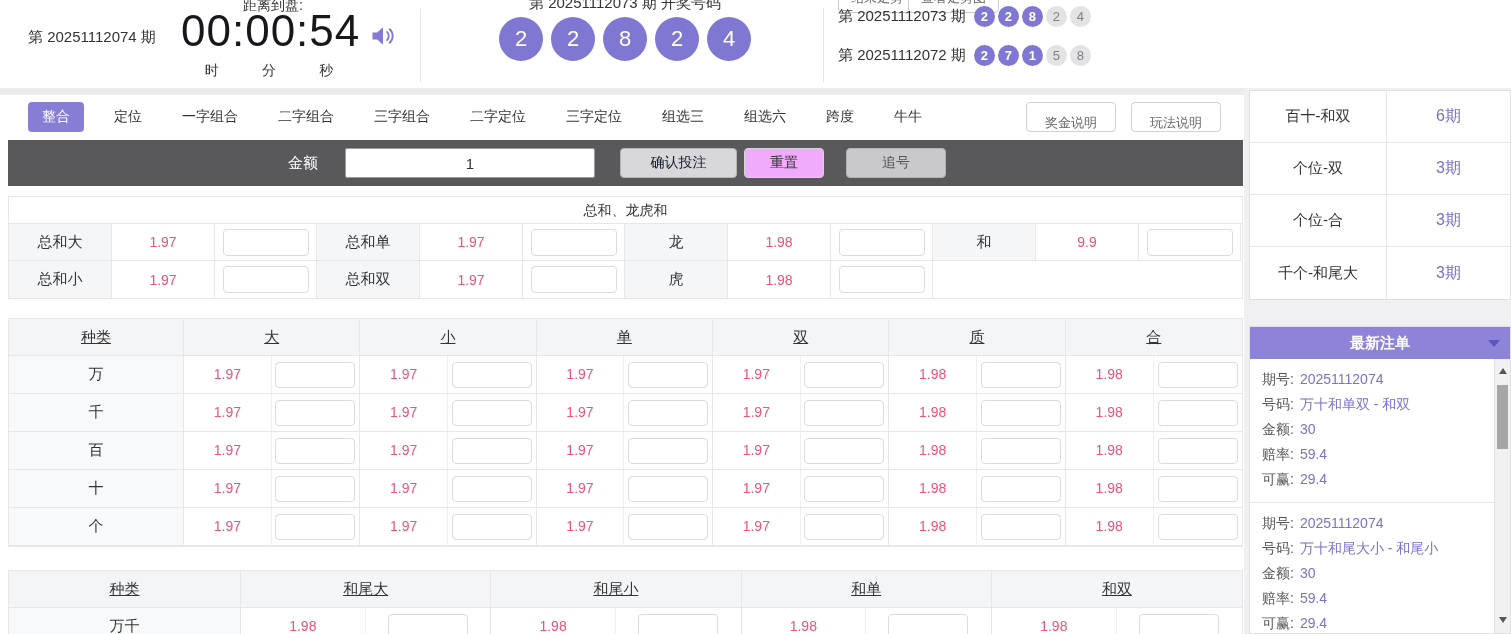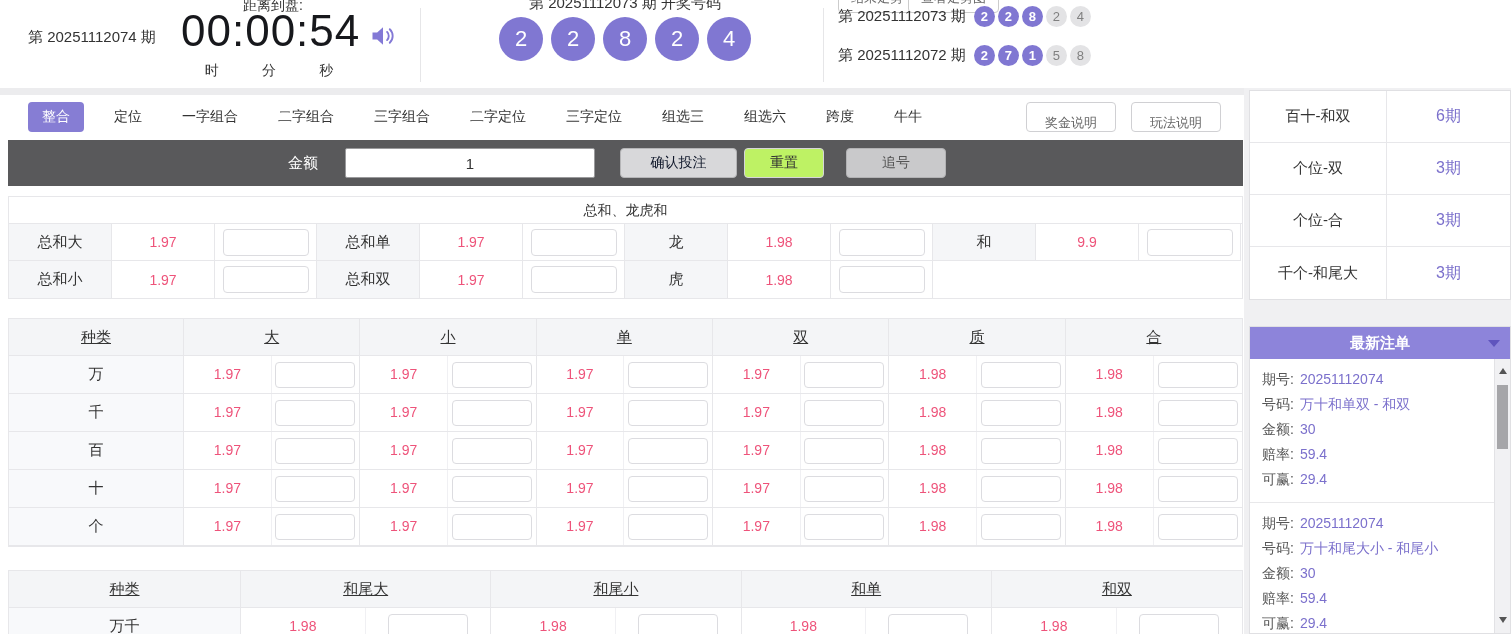--- a/index.html
+++ b/index.html
@@ -43,21 +43,21 @@
   .info-btn{position:absolute;top:7px;height:30px;padding:6px 18px;font-size:13px;color:#666;
     background:#fff;border:1px solid #d0d0d3;border-radius:4px;line-height:28px;cursor:pointer;}
 
   
   .amount-bar{position:absolute;left:8px;top:140px;width:1235px;height:46px;background:var(--darkbar);}
   .amount-label{position:absolute;left:280px;top:14px;font-size:15px;color:#fff;}
   .amount-input{position:absolute;left:337px;top:8px;width:250px;height:30px;border:1px solid #9a9a9c;
     border-radius:2px;text-align:center;font-size:15px;color:#333;background:#fff;}
   .bar-btn{position:absolute;top:8px;height:30px;border-radius:4px;font-size:14px;cursor:pointer;}
   .btn-confirm{left:612px;width:117px;background:#d8d8da;border:1px solid #b5b5b7;color:#0f172a;}
-  .btn-reset{left:736px;width:80px;background:#bef264;border:1px solid #d5d5d7;color:#333;}
+  .btn-reset{left:736px;width:80px;background:#f0abfc;border:1px solid #d5d5d7;color:#333;}
   .btn-chase{left:838px;width:100px;background:#c9c9cb;border:1px solid #b2b2b4;color:#555;}
 
   
   .sum-section{position:absolute;left:8px;top:196px;width:1235px;border:1px solid var(--border);background:#fff;}
   .sum-title{height:27px;line-height:27px;text-align:center;font-size:14px;color:#333;border-bottom:1px solid var(--border);}
   .sum-grid{display:grid;grid-template-columns:repeat(4,103px 103px 102px);}
   .scell{height:37px;display:flex;align-items:center;justify-content:center;font-size:15px;
     border-right:1px solid var(--border);border-bottom:1px solid var(--border);}
   .scell.last-row{border-bottom:none;}
   .scell.lbl{background:var(--cellbg);color:#333;}

